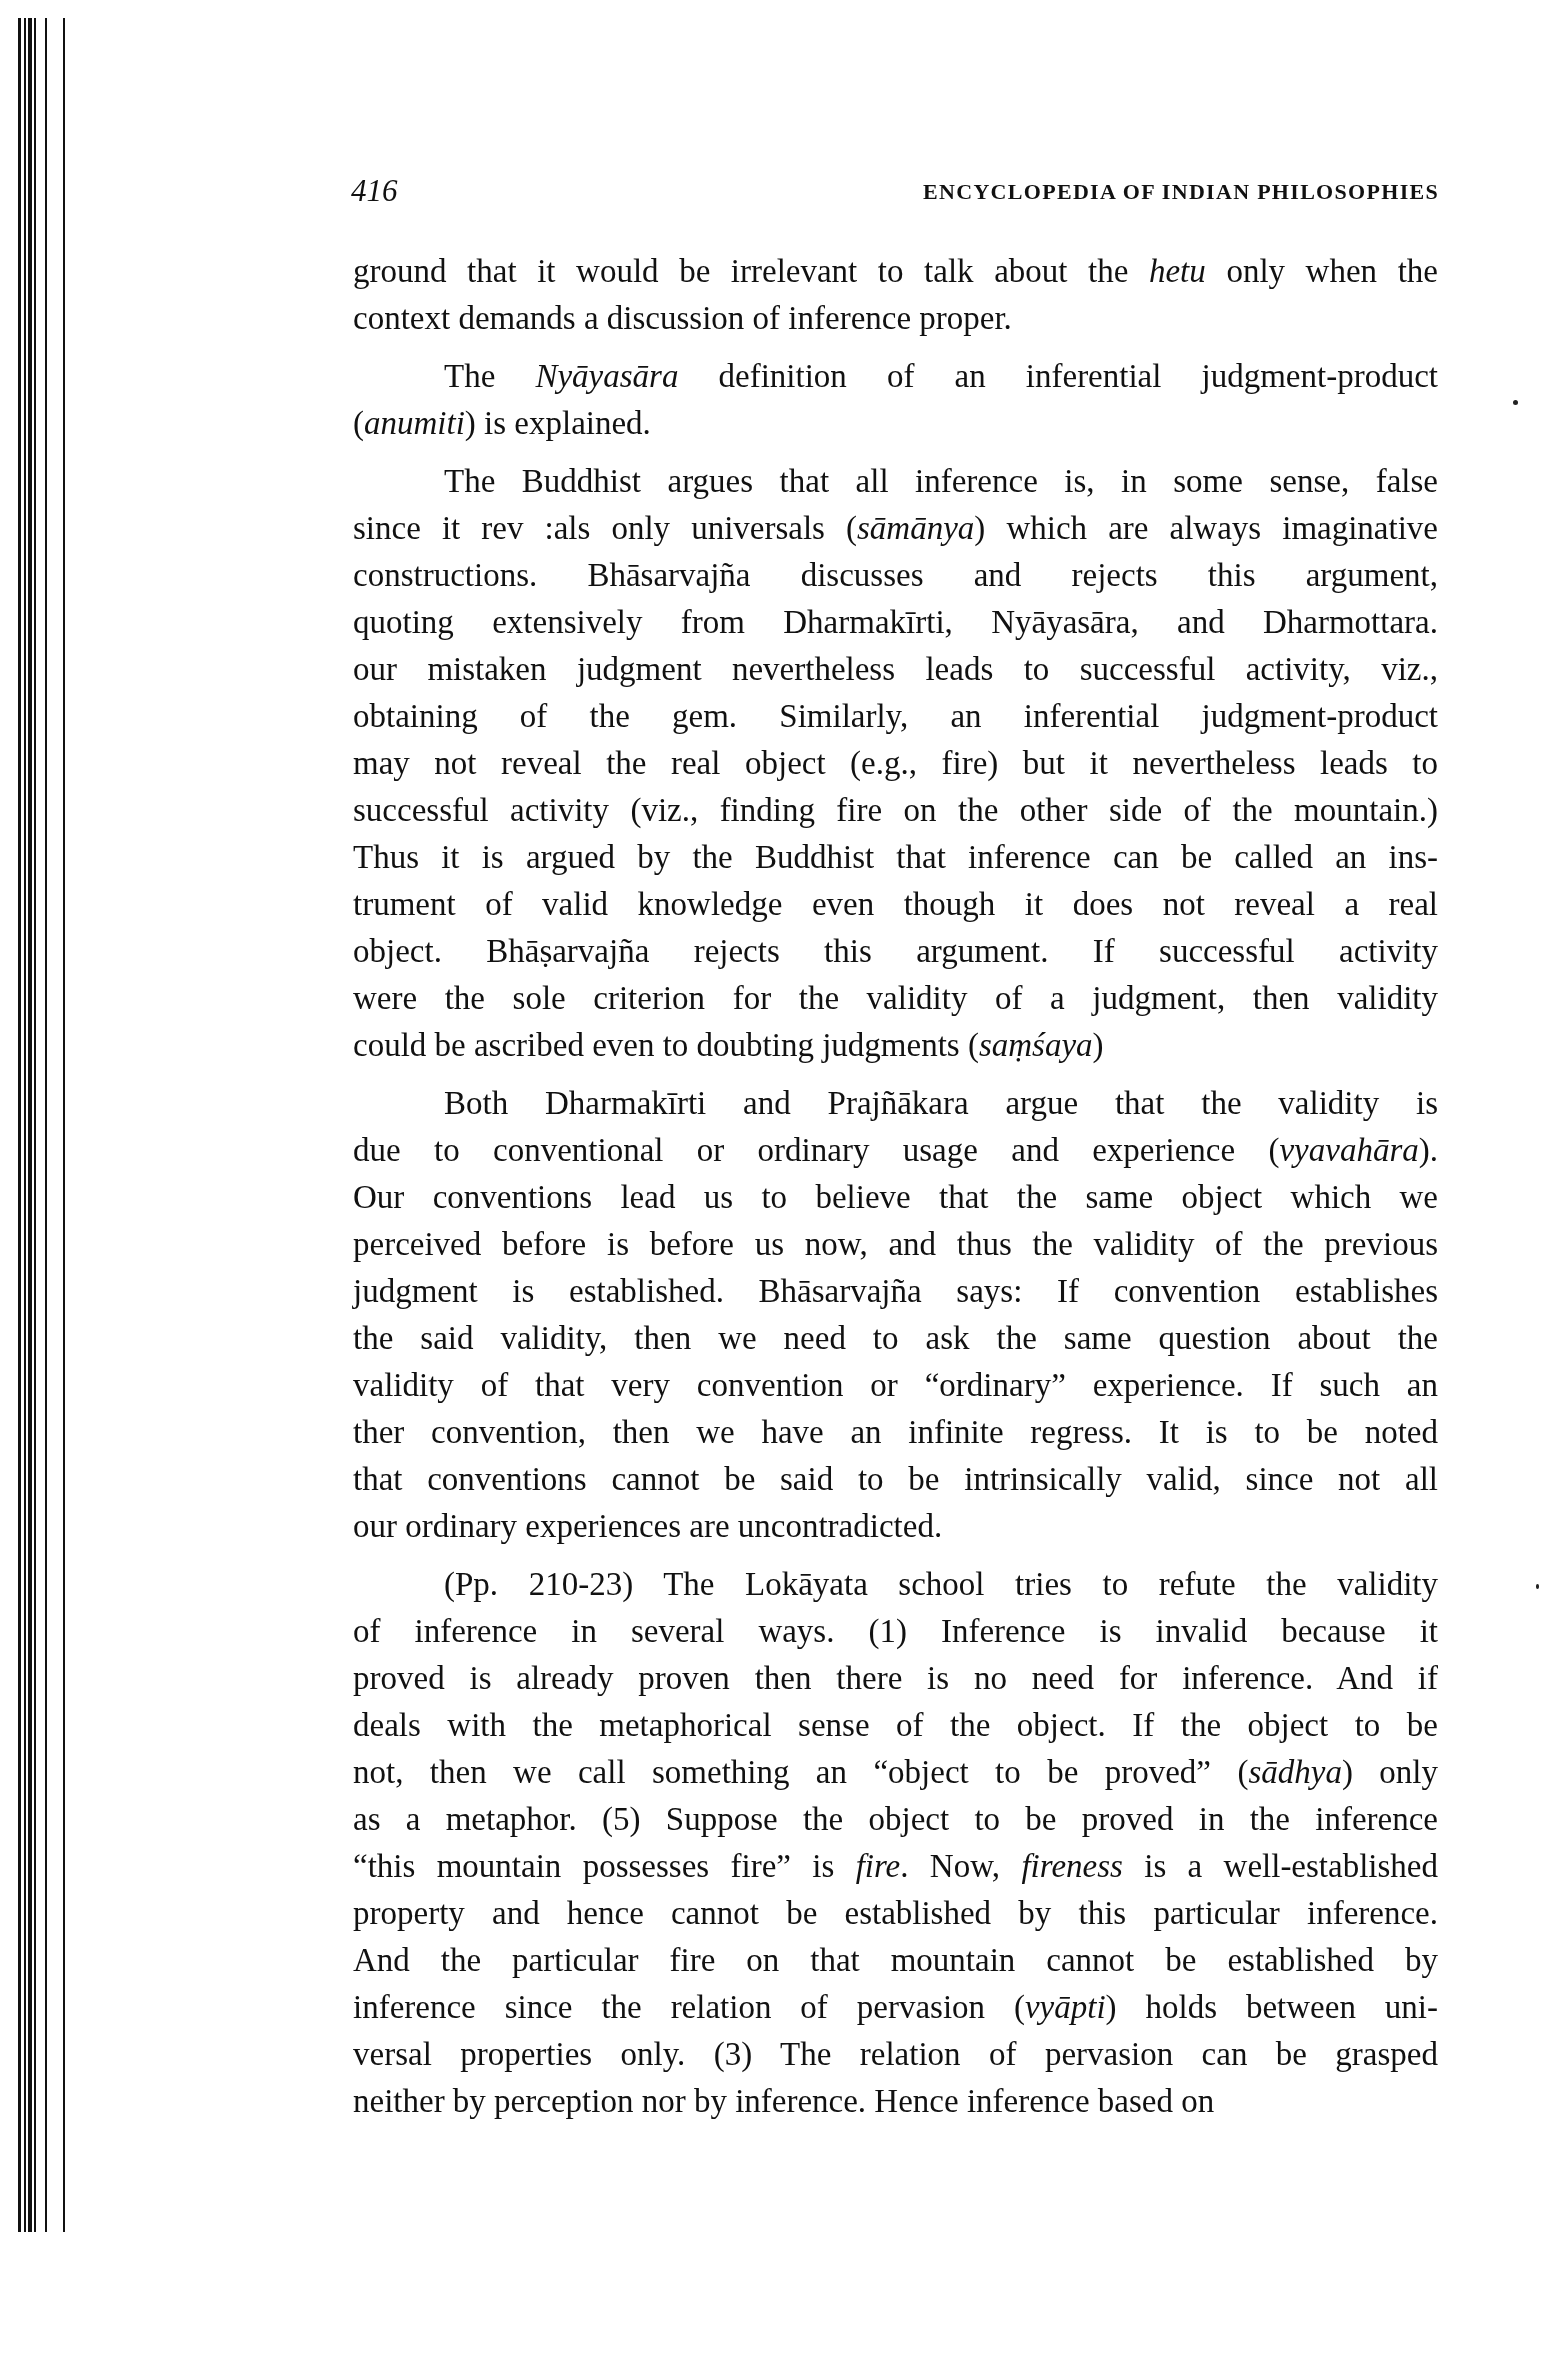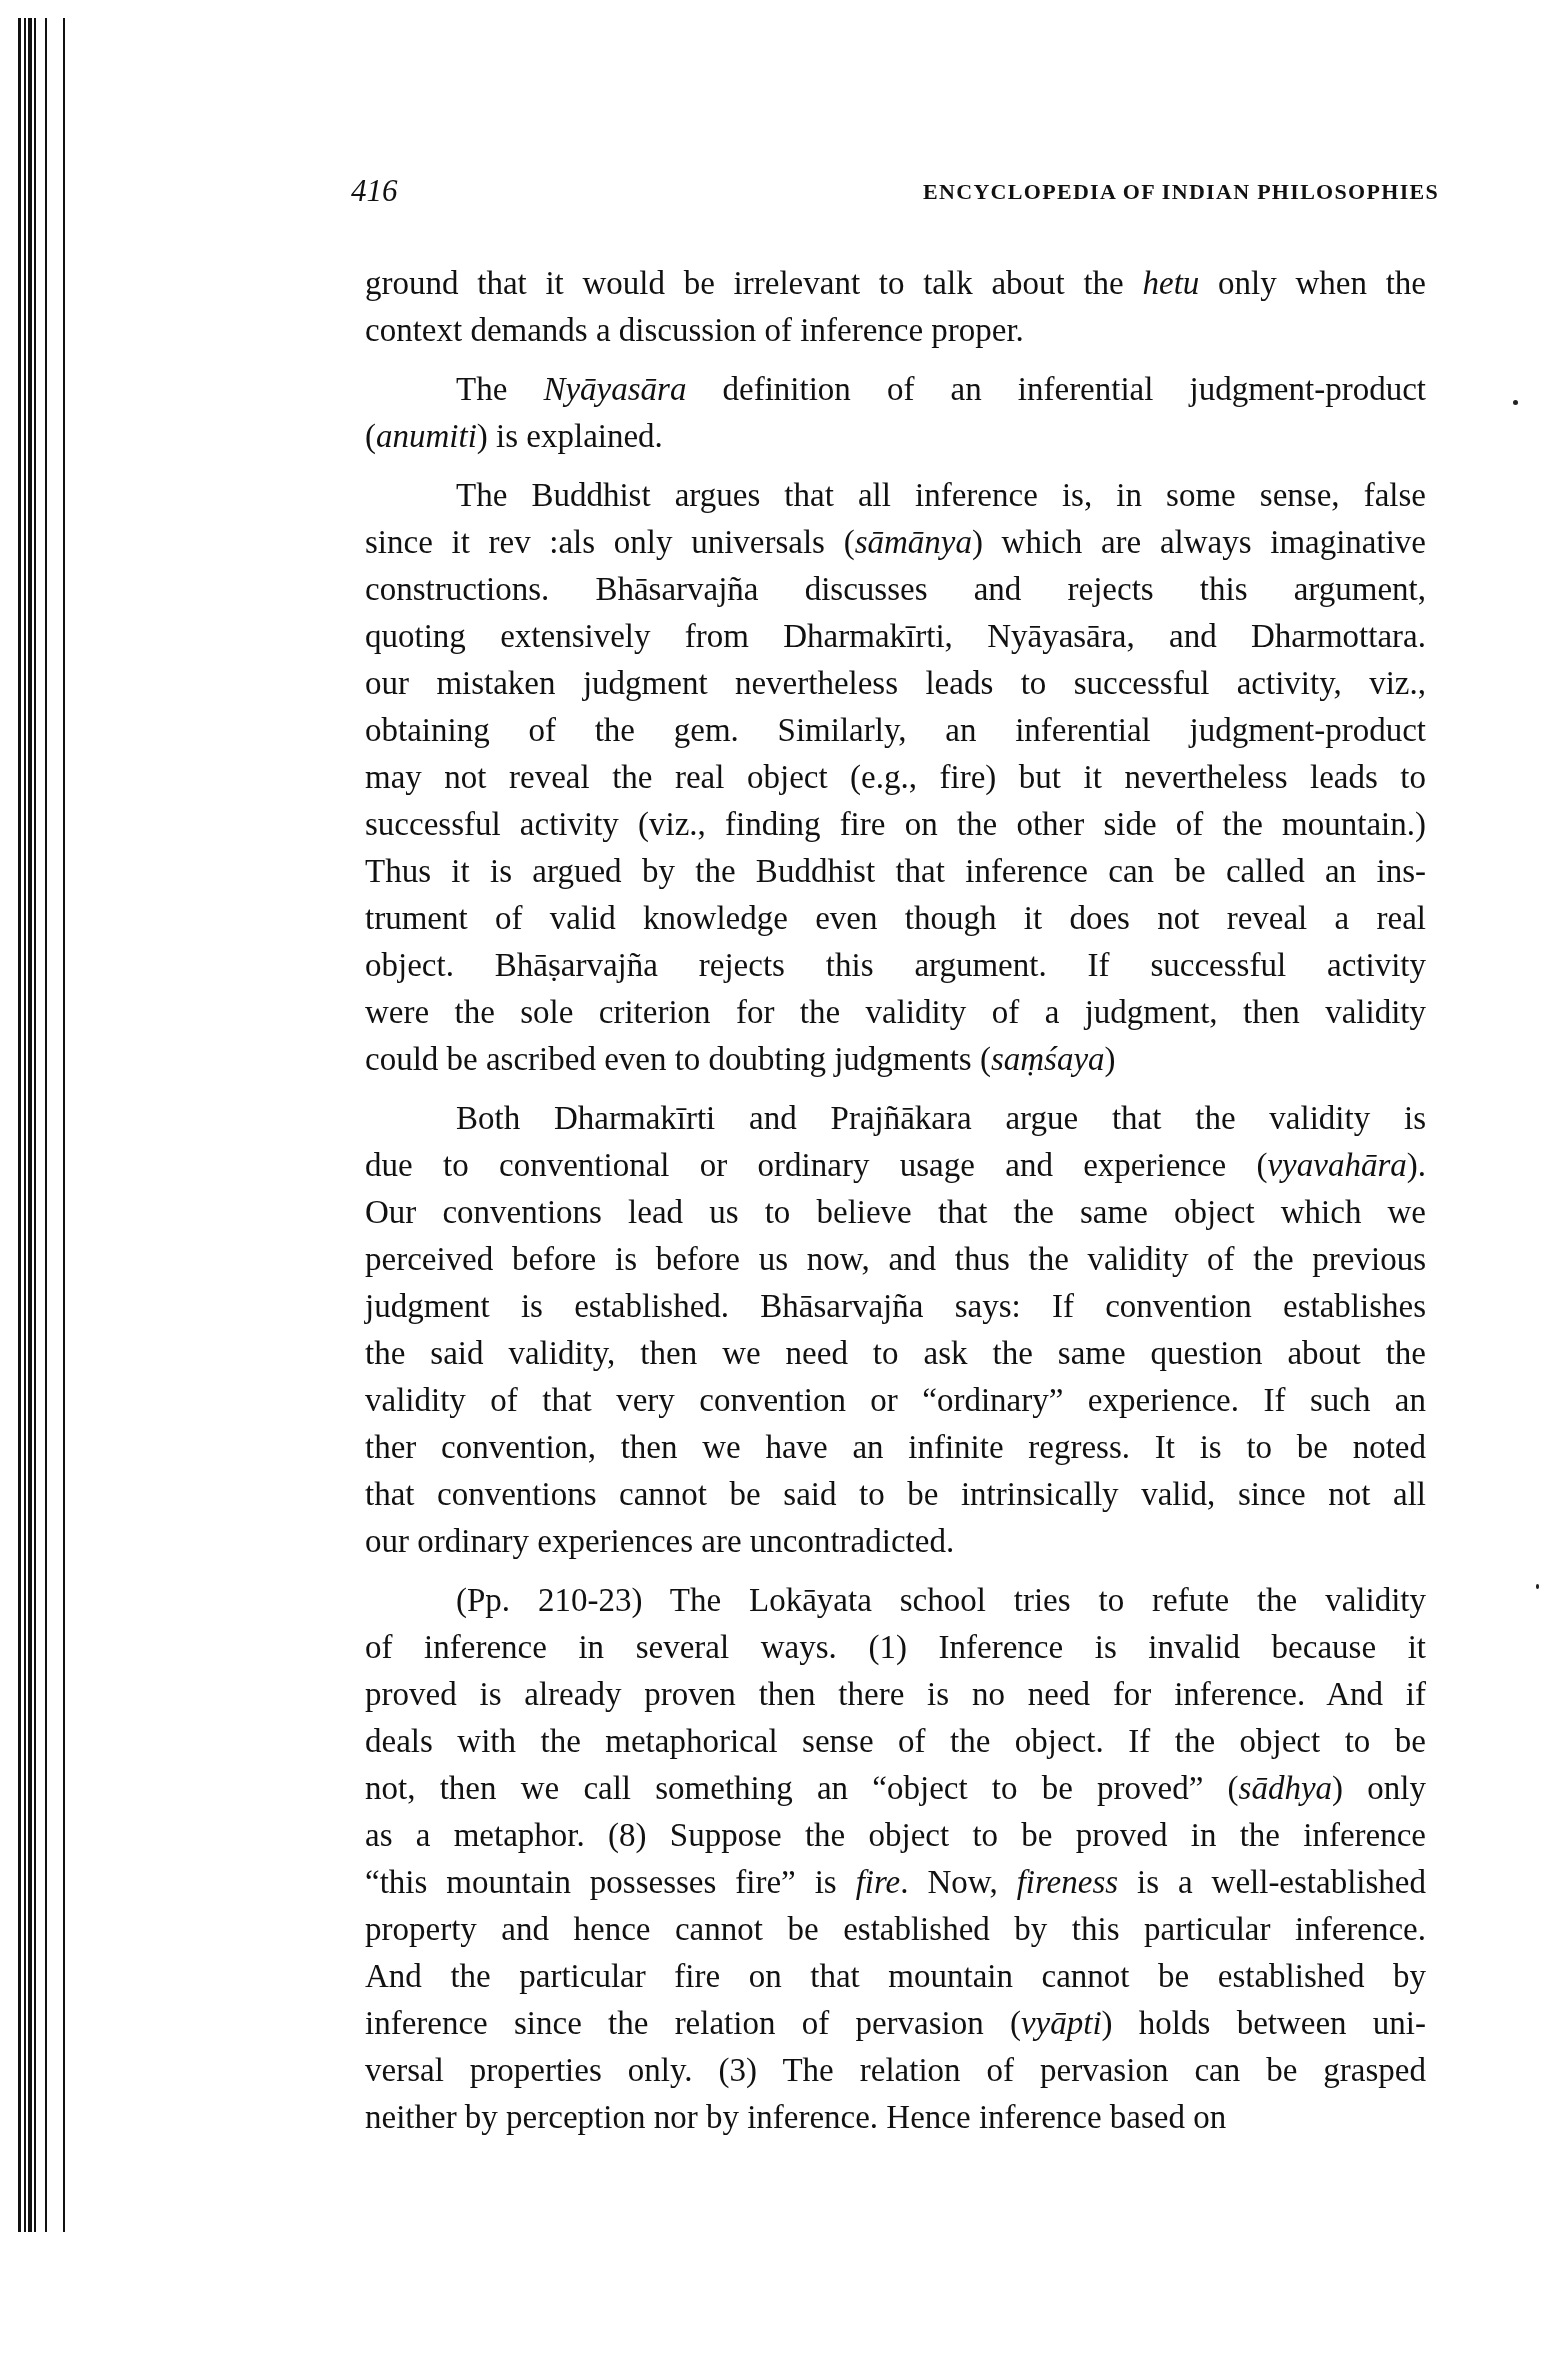--- a/index.html
+++ b/index.html
@@ -47,21 +47,21 @@
   .body-text {
     position: absolute;
     left: 353px;
     top: 248px;
     width: 1085px;
     font-size: 33px;
     line-height: 47px;
     text-align: justify;
   }
   .para {
-    margin: 12px;
+    margin: 0;
     text-indent: 0;
   }
   .para.indented {
     text-indent: 91px;
   }
   .para + .para {
     margin-top: 11px;
   }
   .para .line {
     display: block;
@@ -136,21 +136,21 @@
       <span class="line">ther convention, then we have an infinite regress. It is to be noted</span>
       <span class="line">that conventions cannot be said to be intrinsically valid, since not all</span>
       <span class="line last">our ordinary experiences are uncontradicted.</span>
     </div>
     <div class="para indented">
       <span class="line first">(Pp. 210-23) The Lokāyata school tries to refute the validity</span>
       <span class="line">of inference in several ways. (1) Inference is invalid because it</span>
       <span class="line">proved is already proven then there is no need for inference. And if</span>
       <span class="line">deals with the metaphorical sense of the object. If the object to be</span>
       <span class="line">not, then we call something an “object to be proved” (<em>sādhya</em>) only</span>
-      <span class="line">as a metaphor. (8) Suppose the object to be proved in the inference</span>
+      <span class="line">as a metaphor. (5) Suppose the object to be proved in the inference</span>
       <span class="line">“this mountain possesses fire” is <em>fire</em>. Now, <em>fireness</em> is a well-established</span>
       <span class="line">property and hence cannot be established by this particular inference.</span>
       <span class="line">And the particular fire on that mountain cannot be established by</span>
       <span class="line">inference since the relation of pervasion (<em>vyāpti</em>) holds between uni-</span>
       <span class="line">versal properties only. (3) The relation of pervasion can be grasped</span>
       <span class="line last">neither by perception nor by inference. Hence inference based on</span>
     </div>
   </div>
 
 <div class="speck" style="left:1513px;top:400px;width:5.1px;height:5.1px;"></div>

